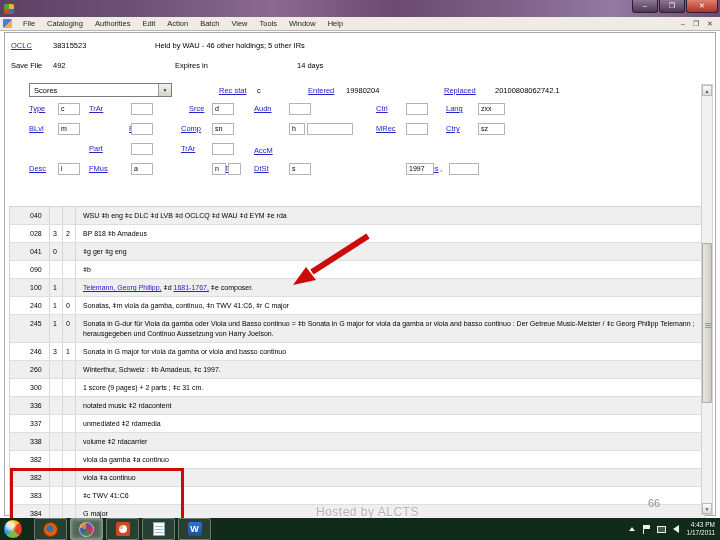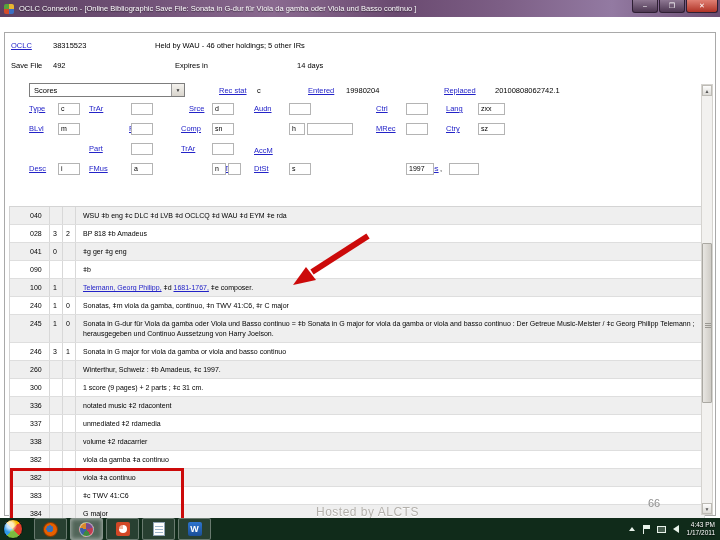--- a/index.html
+++ b/index.html
@@ -29,21 +29,21 @@
 
   
   .pane { position:absolute; left:4px; top:32px; width:712px; height:484px; background:#fff; border:1px solid #a9a9a9; }
 
   .lbl { position:absolute; font-size:7.5px; color:#000; white-space:nowrap; }
   .link { color:#2323c8; text-decoration:underline; }
   .val { position:absolute; font-size:7.5px; color:#000; white-space:nowrap; }
 
   .ff-box { position:absolute; height:12px; background:#fff; border:1px solid #b4b4b4; font-size:7px; line-height:10px; padding-left:2px; color:#000; }
 
-  .dropdown { position:absolute; left:24px; top:50px; width:156px; height:14px; background:#fff; border:1px solid #7d7d7d; font-size:7.5px; }
+  .dropdown { position:absolute; left:24px; top:50px; width:143px; height:14px; background:#fff; border:1px solid #7d7d7d; font-size:7.5px; }
   .dropdown .dtext { position:absolute; left:4px; top:2px; }
   .dropdown .dbtn { position:absolute; right:0; top:0; width:13px; height:12px; background:linear-gradient(#f4f2ee,#d9d5cd); border-left:1px solid #9a9a9a; text-align:center; font-size:5px; line-height:12px; color:#333; }
 
   
   .marc { position:absolute; left:4px; top:173px; width:696px; border-left:1px solid #d4d4d4; border-top:1px solid #d4d4d4; }
   .mrow { display:flex; align-items:stretch; border-bottom:1px solid #dedede; font-size:7px; line-height:10px; background:#fff; }
   .mrow.shade { background:#efefef; }
   .mtag { flex:0 0 40px; padding:4px 0 3px 20px; border-right:1px solid #d8d8d8; }
   .mind { flex:0 0 13px; padding:4px 0 3px 3px; border-right:1px solid #d8d8d8; }
   .mcontent { flex:1 1 auto; padding:4px 6px 3px 7px; border-right:1px solid #d8d8d8; }
@@ -98,28 +98,43 @@
   .tray-vol { width:0; height:0; border-top:4px solid transparent; border-bottom:4px solid transparent; border-right:6px solid #e8f2ea; margin-right:8px; }
   .clock { color:#fff; font-size:6.5px; line-height:8px; text-align:right; text-shadow:0 1px 1px rgba(0,0,0,.8); padding-right:3px; }
 </style>
 </head>
 <body>
 
 <div id="root">
 
   <div class="titlebar">
     <div class="app-icon"></div>
-    <div class="title-text">OCLC Connexion - [Online Bibliographic Save File: Sonata in G-dur für Viola da gamba oder Viola und Basso continuo ]</div>
     <div class="win-btns">
       <div class="win-btn">–</div>
       <div class="win-btn">❐</div>
       <div class="win-btn close">✕</div>
     </div>
   </div>
 
+  <div class="menubar">
+    <div class="mdi-icon"></div>
+    <div id="menu-items" style="display:flex;">
+        <div class="menu-item">File</div>
+        <div class="menu-item">Cataloging</div>
+        <div class="menu-item">Authorities</div>
+        <div class="menu-item">Edit</div>
+        <div class="menu-item">Action</div>
+        <div class="menu-item">Batch</div>
+        <div class="menu-item">View</div>
+        <div class="menu-item">Tools</div>
+        <div class="menu-item">Window</div>
+        <div class="menu-item">Help</div>
+      </div>
+    <div class="mdi-ctrls">– ❐ ✕</div>
+  </div>
 
   <div class="pane">
 
     <span class="lbl link" style="left:6px; top:8px;">OCLC</span>
     <span class="val" style="left:48px; top:8px;">38315523</span>
     <span class="val" style="left:150px; top:8px;">Held by WAU - 46 other holdings; 5 other IRs</span>
 
     <span class="lbl" style="left:6px; top:28px;">Save File</span>
     <span class="val" style="left:48px; top:28px;">492</span>
     <span class="lbl" style="left:170px; top:28px;">Expires in</span>

